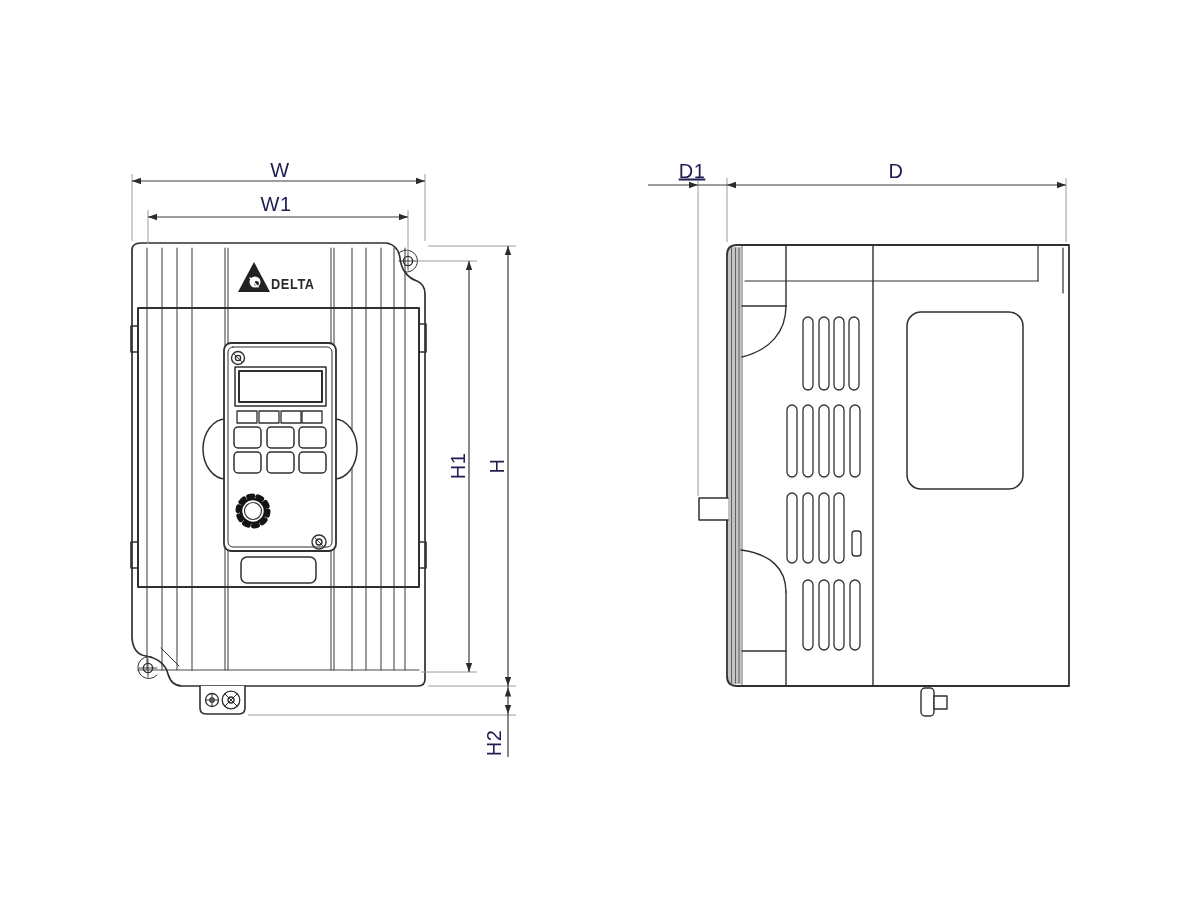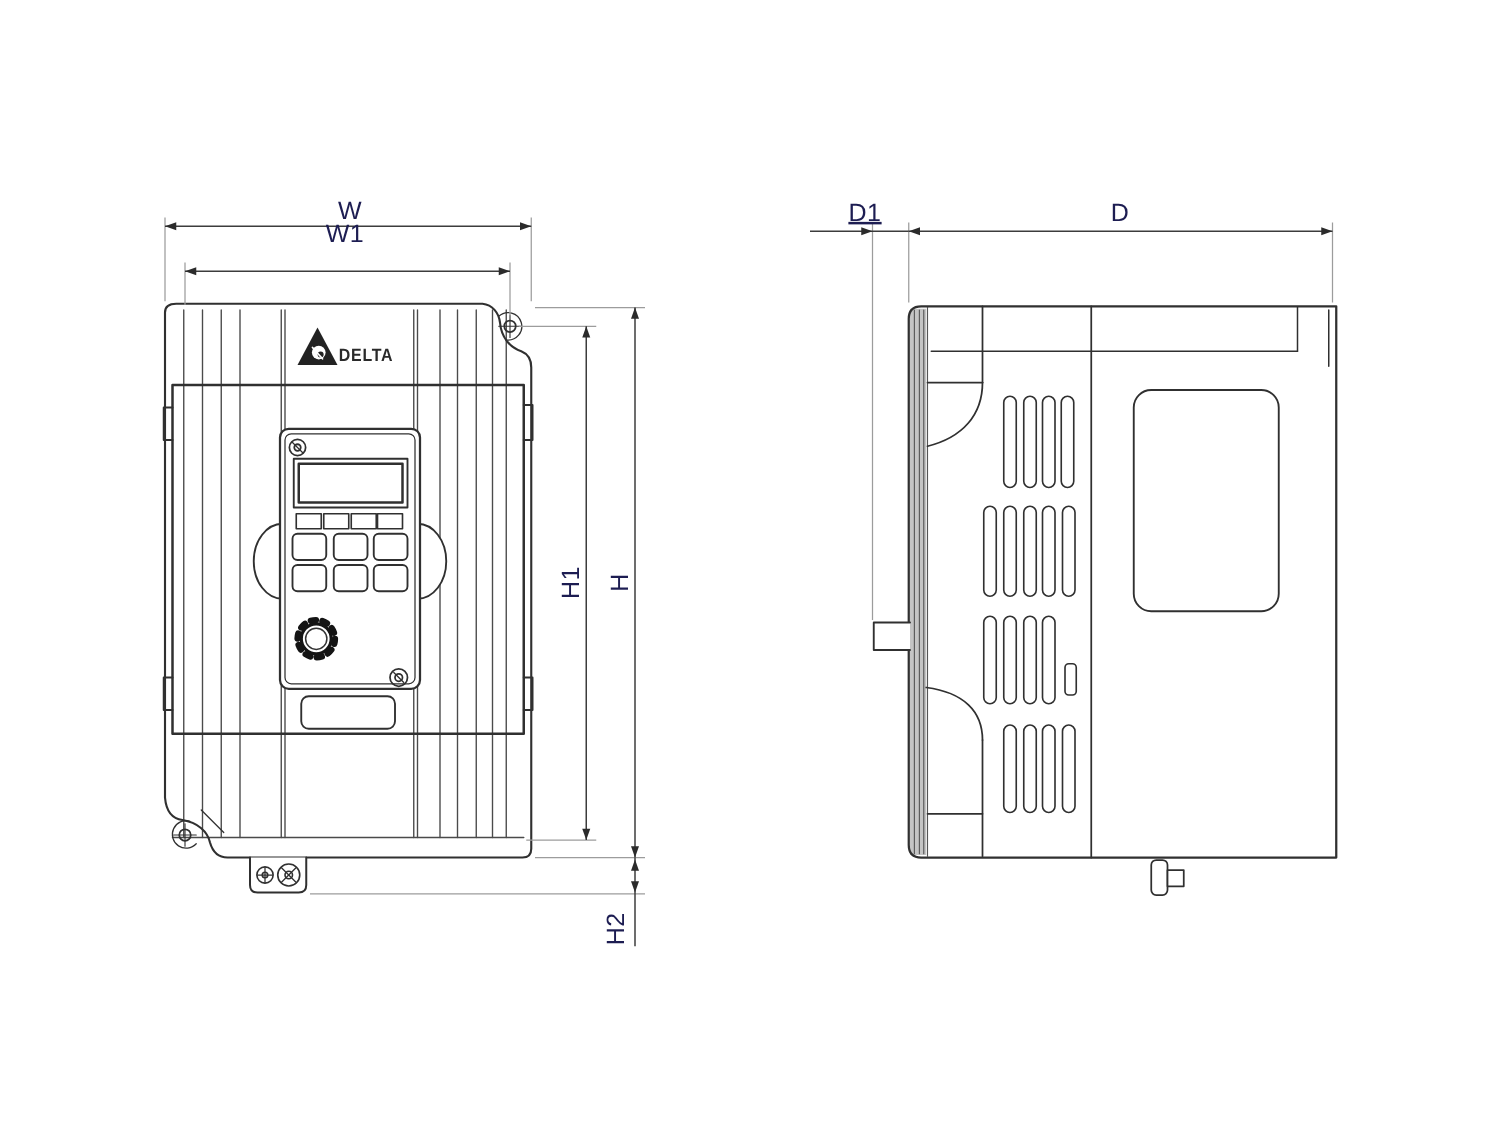--- a/index.html
+++ b/index.html
@@ -245,21 +245,21 @@
       <polygon points="508,687.5 504.8,696.5 511.2,696.5"></polygon>
       <polygon points="508,714 504.8,705 511.2,705"></polygon>
       <polygon points="698,185 689,181.8 689,188.2"></polygon>
       <polygon points="727,185 736,181.8 736,188.2"></polygon>
       <polygon points="1066,185 1057,181.8 1057,188.2"></polygon>
     </g>
   </g>
 </svg>
 
 <div class="dim-label" style="left:280px;top:170px;">W</div>
-<div class="dim-label" style="left:276px;top:188px;">W1</div>
+<div class="dim-label" style="left:276px;top:204px;">W1</div>
 <div class="dim-label vert" style="left:458px;top:466px;">H1</div>
 <div class="dim-label vert" style="left:497px;top:466px;">H</div>
 <div class="dim-label vert" style="left:494px;top:743px;">H2</div>
 <div class="dim-label" style="left:692px;top:171px;text-decoration:underline;">D1</div>
 <div class="dim-label" style="left:896px;top:171px;">D</div>
 
 <div class="brand-text">DELTA</div>
 
 </div>
 

